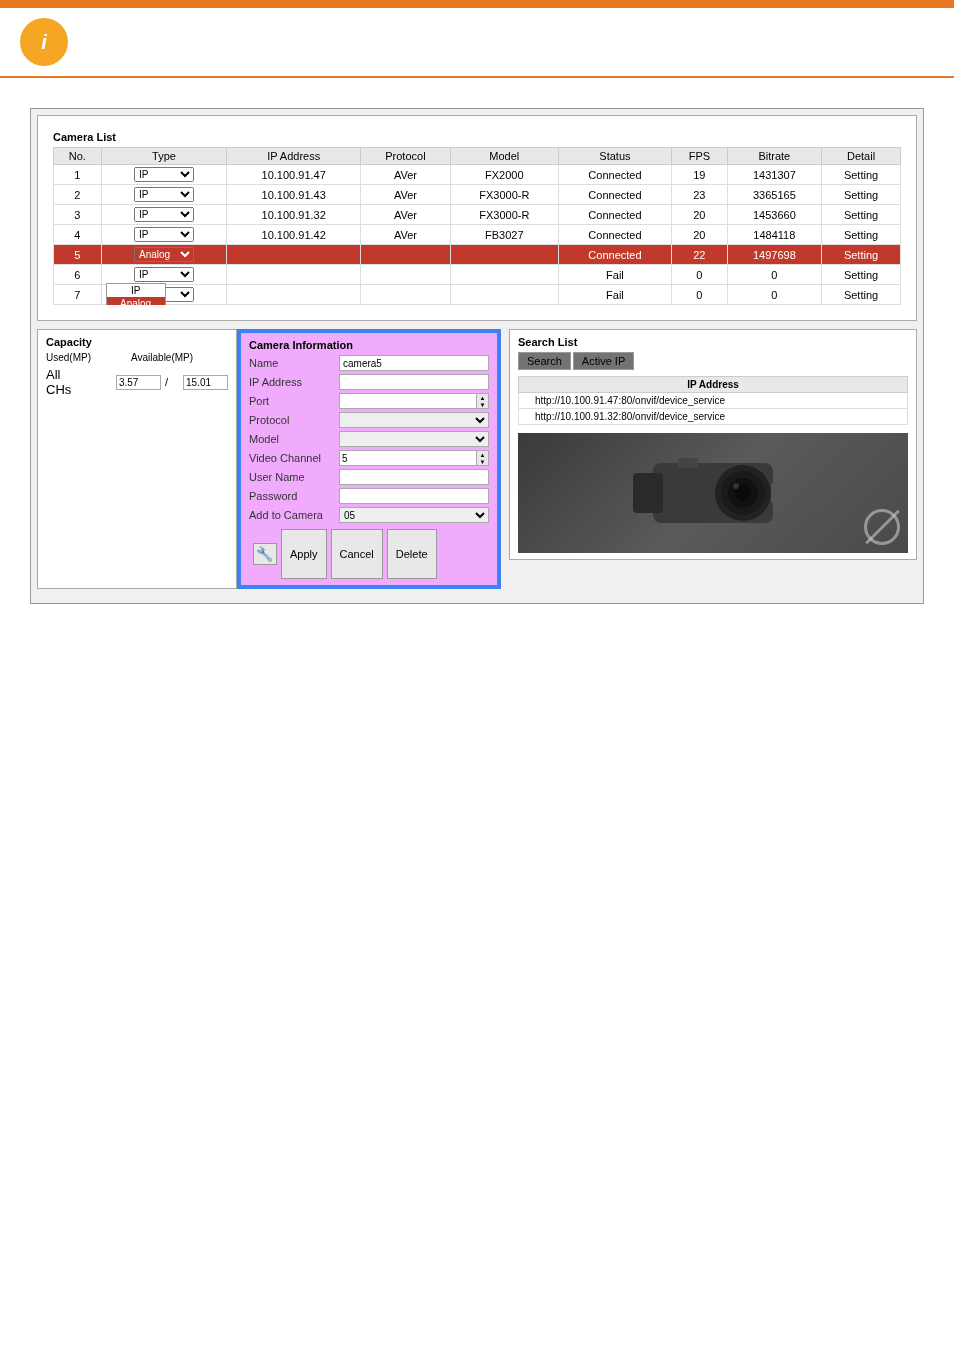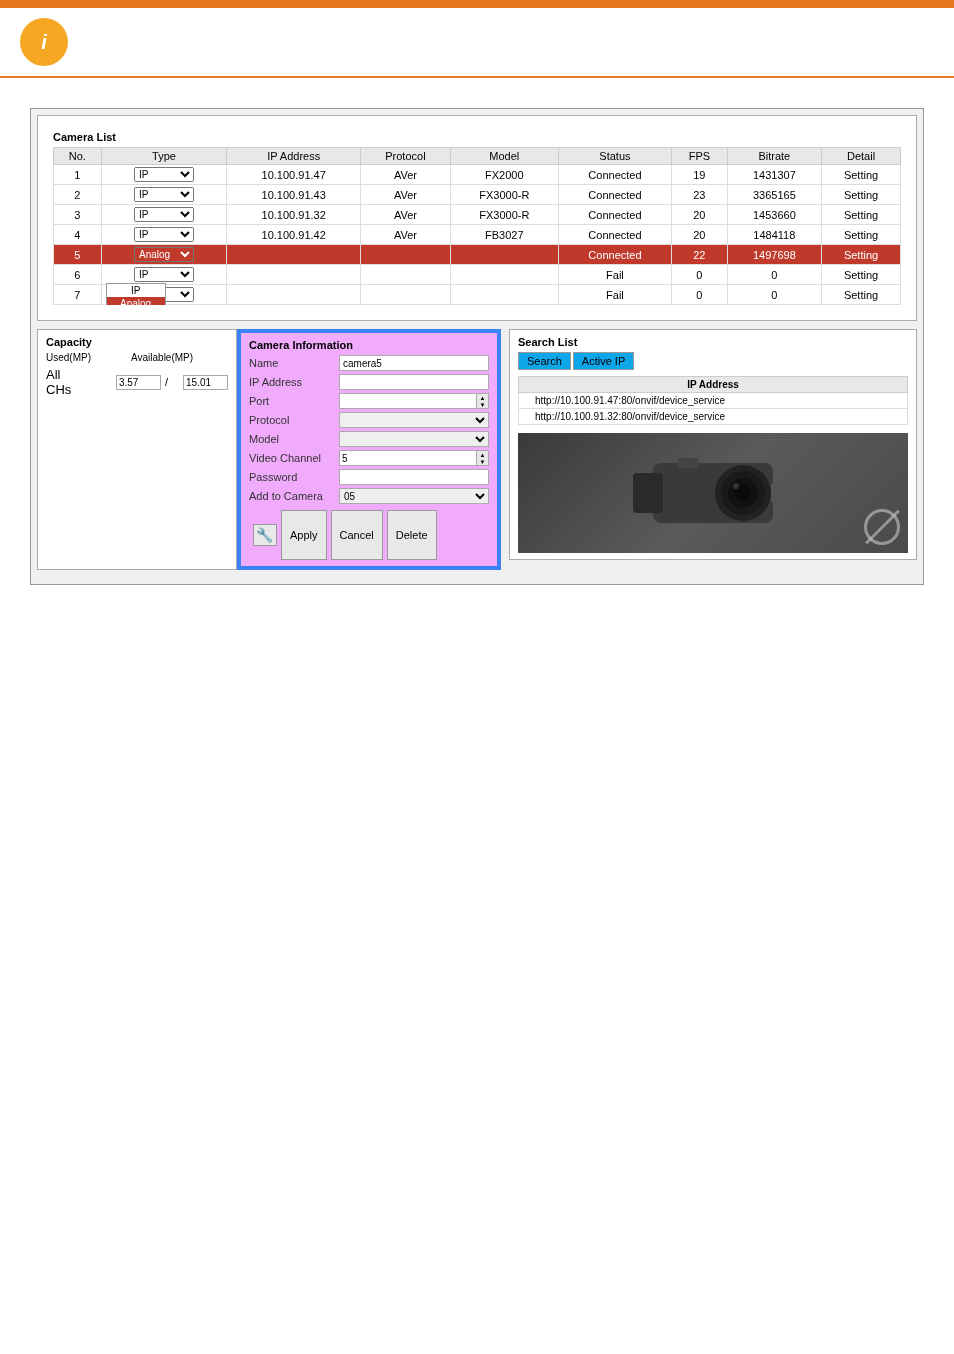--- a/index.html
+++ b/index.html
@@ -229,21 +229,21 @@
     }
     .search-buttons {
       display: flex;
       gap: 2px;
       margin-bottom: 6px;
     }
     .search-btn {
       font-size: 11px;
       padding: 2px 8px;
       border: 1px solid #999;
-      background: #0ea5e9;
+      background: #737373;
       cursor: pointer;
     }
 
     .search-result-table {
       width: 100%;
       border-collapse: collapse;
       font-size: 10px;
       margin-bottom: 4px;
     }
     .search-result-table th {
@@ -490,20 +490,24 @@
             <span class="info-label">Video Channel</span>
             <div class="info-spinner">
               <input type="text" value="5" style="">
               <div class="spinner-btns">
                 <button>▲</button>
                 <button>▼</button>
               </div>
             </div>
           </div>
           <div class="info-row">
+            <span class="info-label">User Name</span>
+            <input class="info-input" type="text" value="" style="">
+          </div>
+          <div class="info-row">
             <span class="info-label">Password</span>
             <input class="info-input" type="password" value="" style="">
           </div>
           <div class="info-row">
             <span class="info-label">Add to Camera</span>
             <select class="info-select">
               <option value="05">05</option>
             </select>
           </div>
 

